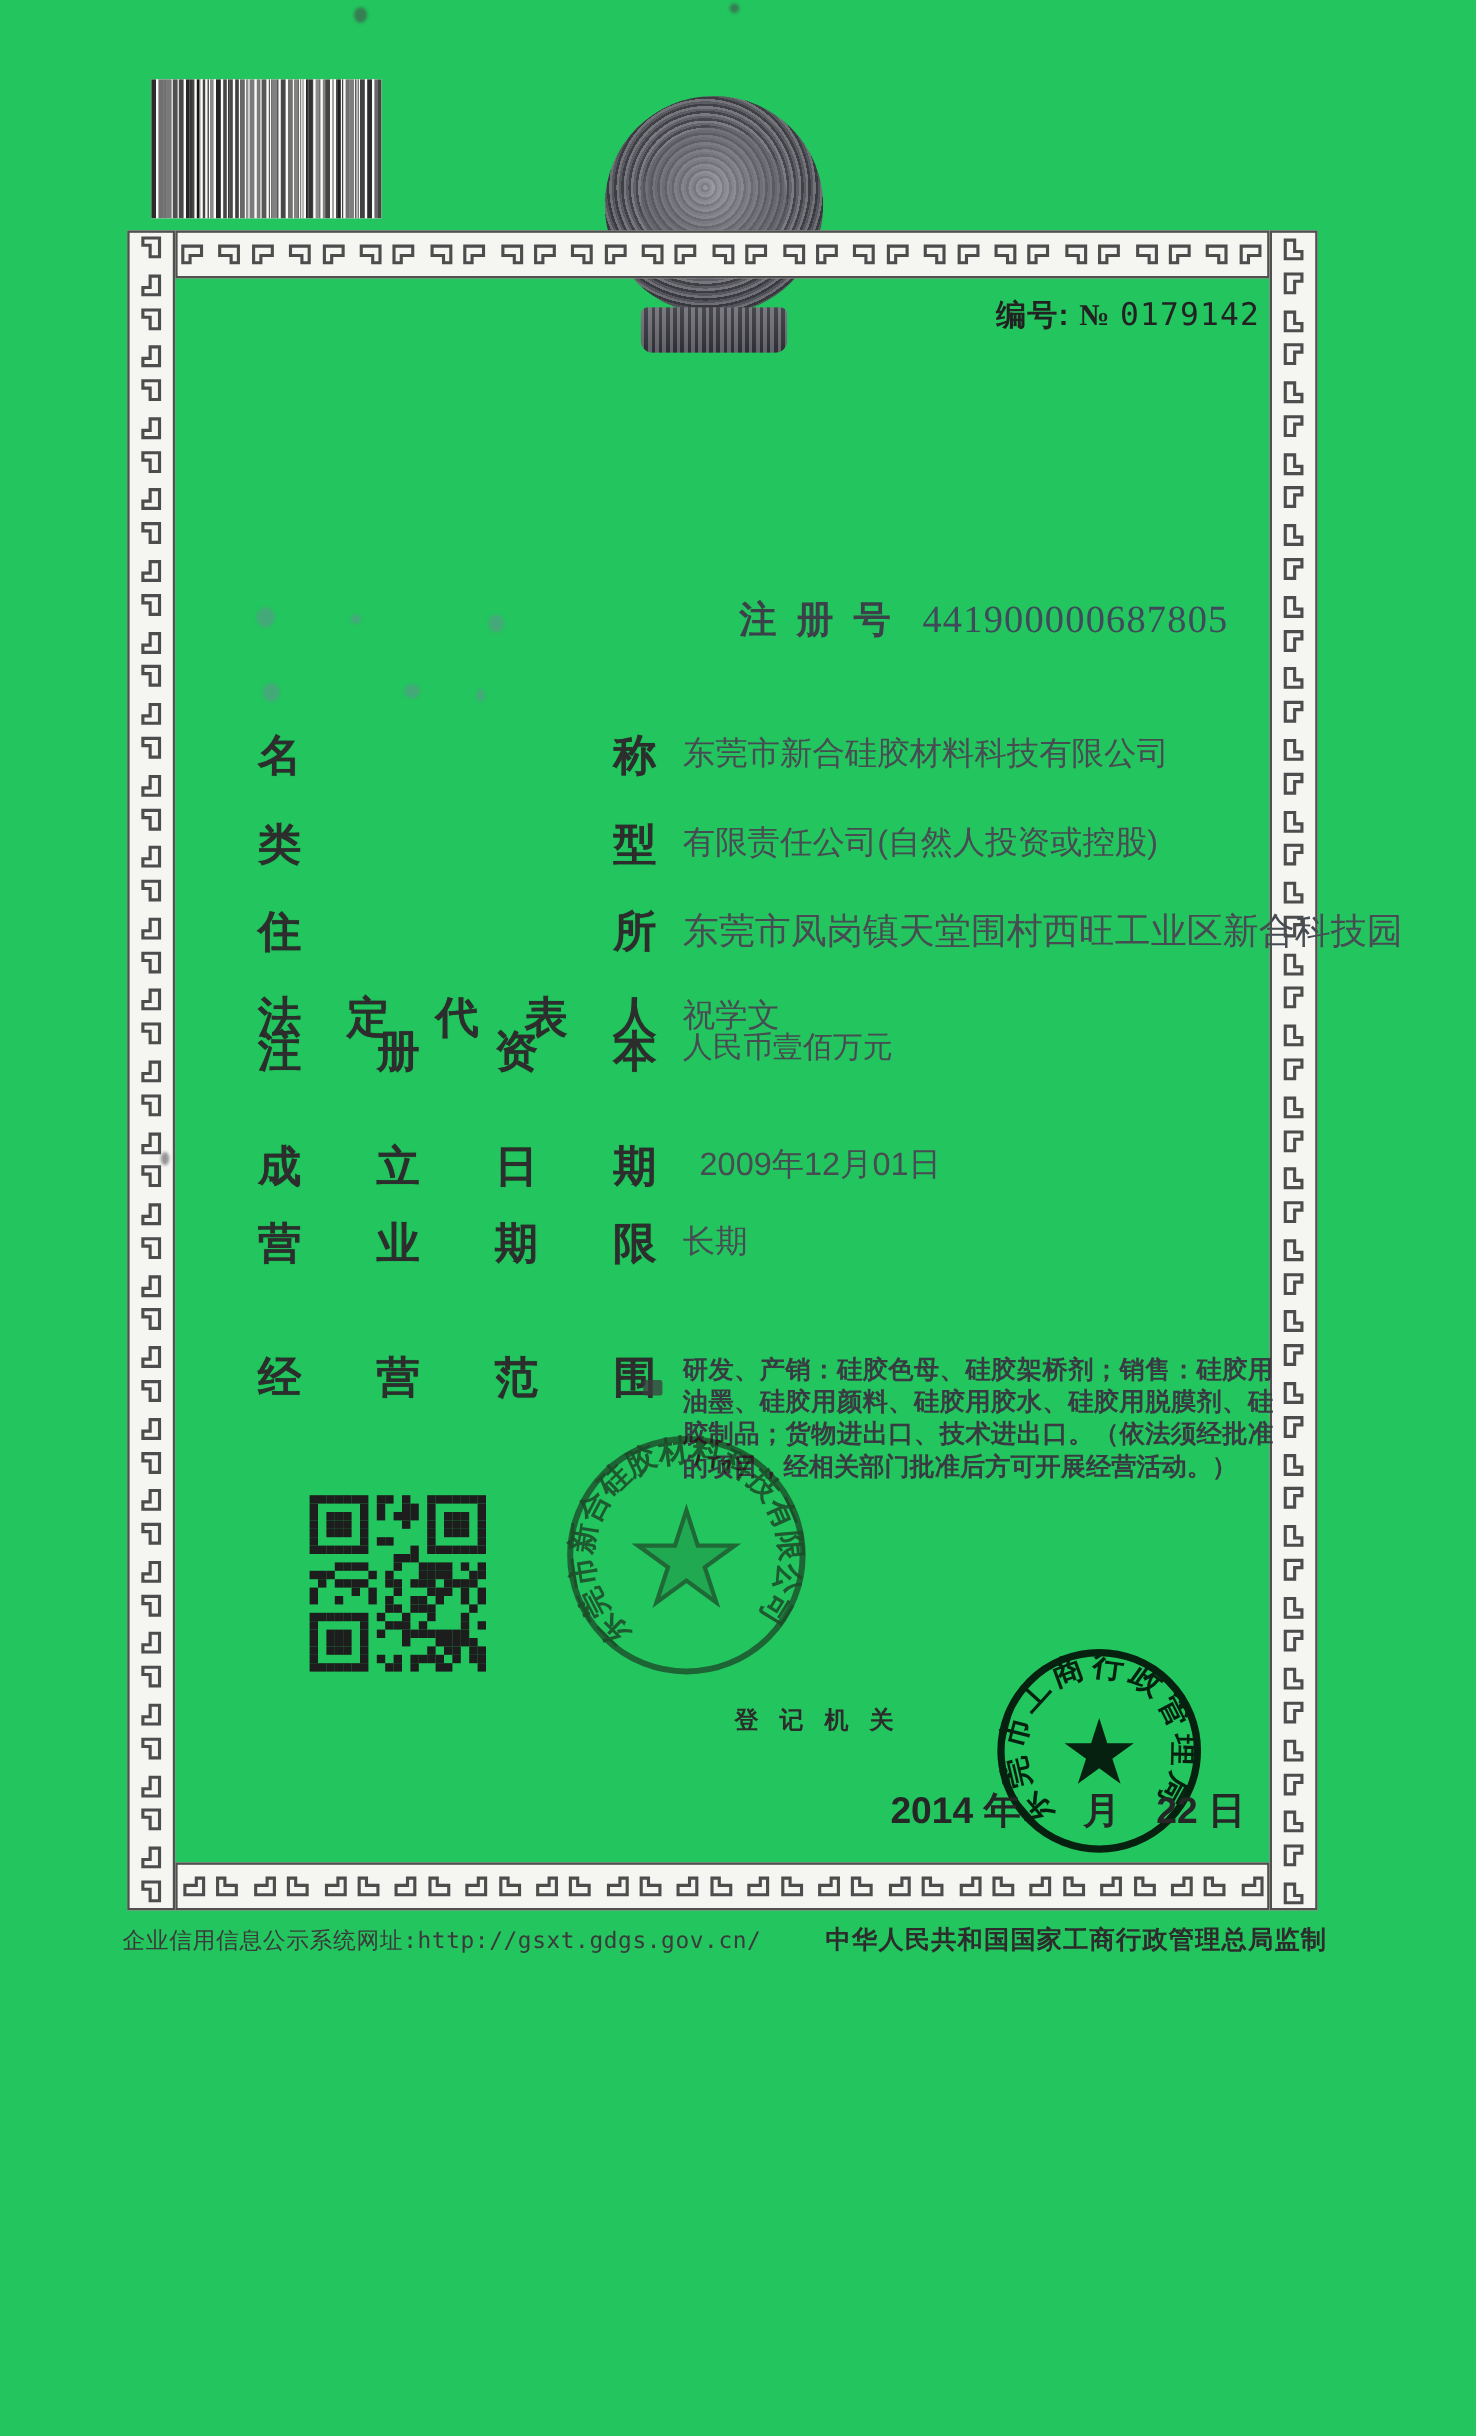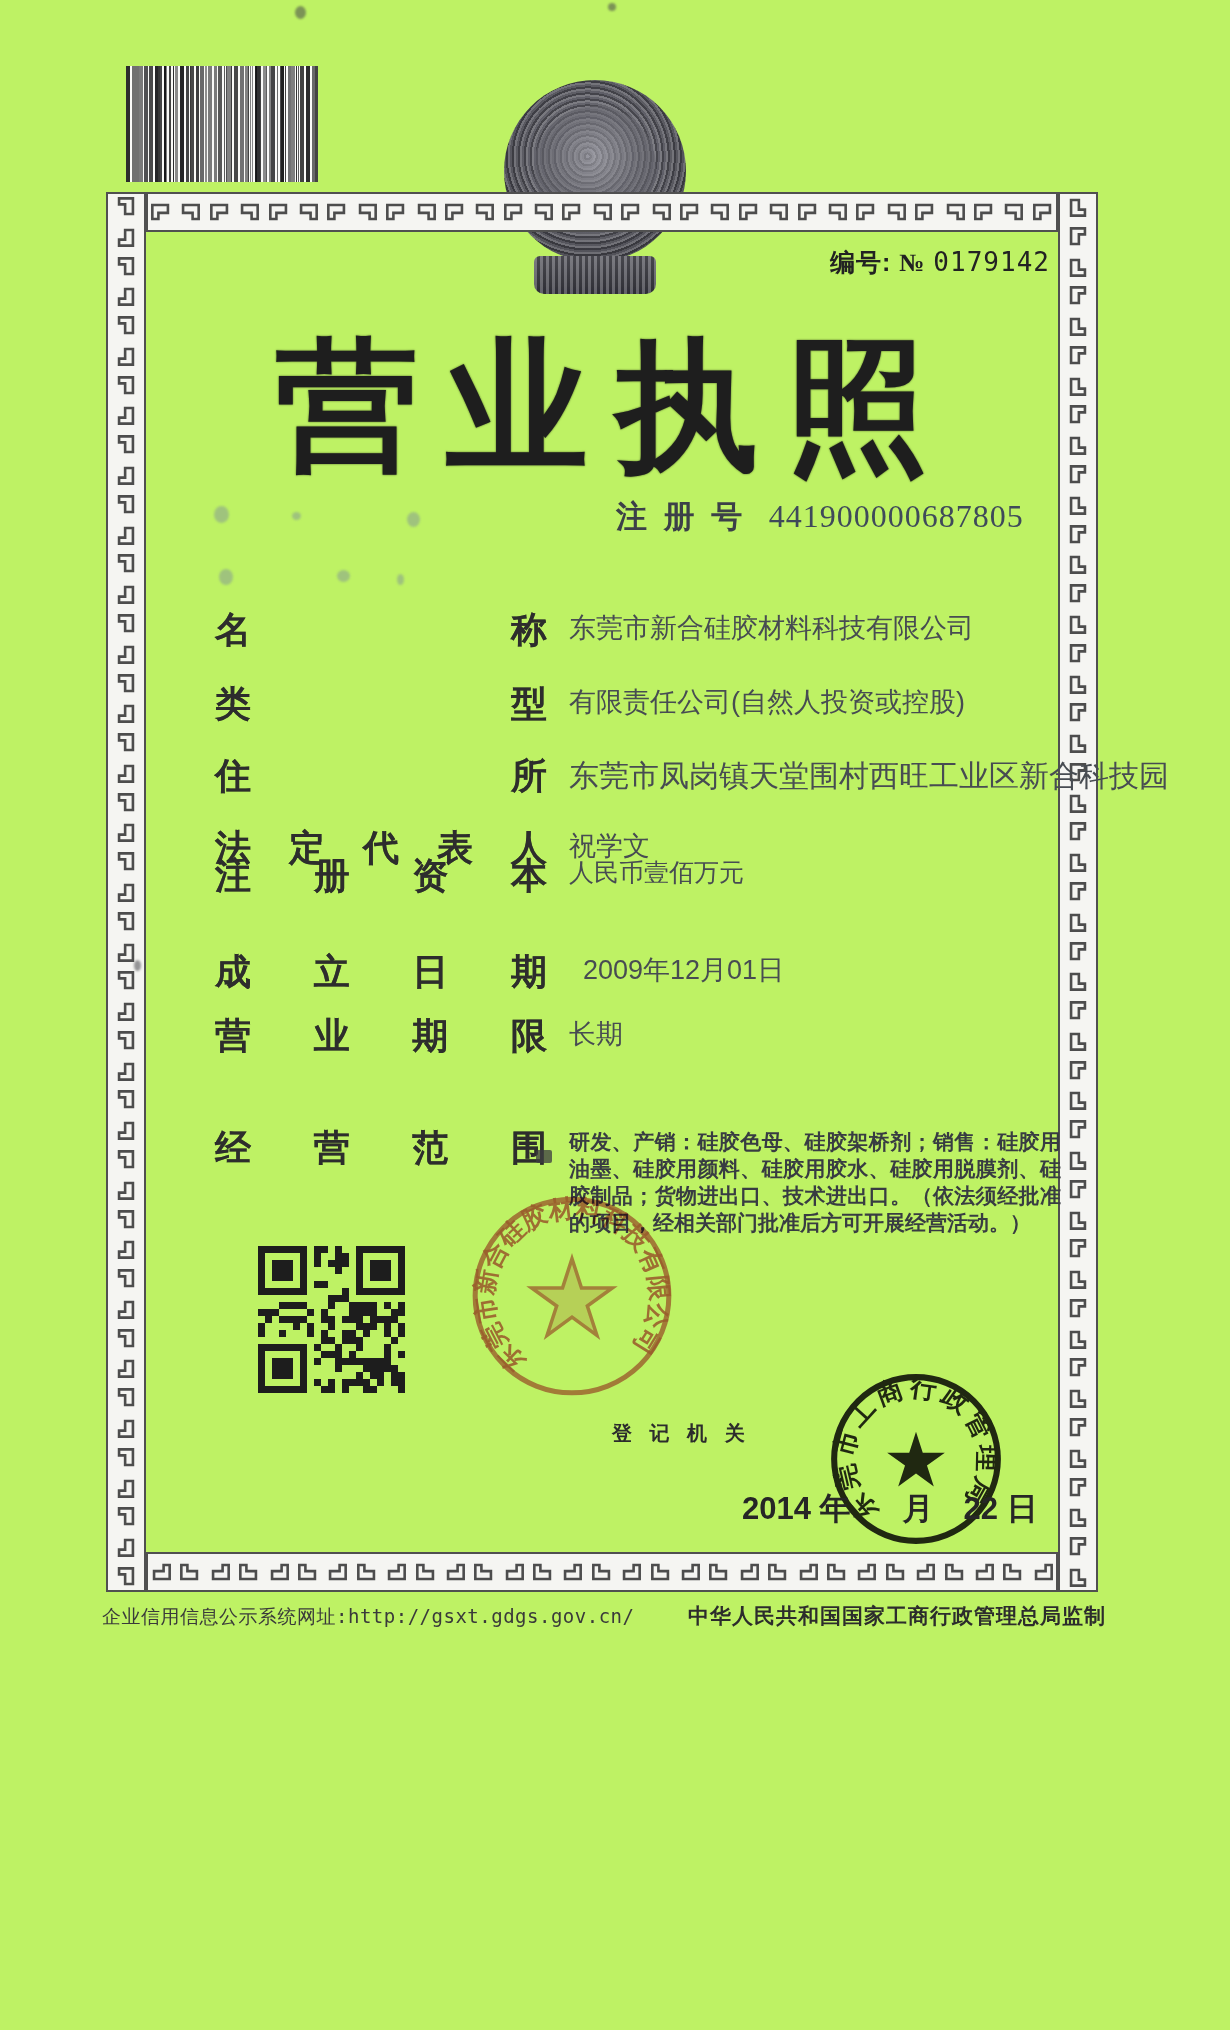--- a/index.html
+++ b/index.html
@@ -1,16 +1,16 @@
 <!DOCTYPE html>
 <html><head>
 <meta charset="utf-8">
 <style>
   html,body{margin:0;padding:0;background:#e8e8e6;}
-  #page{position:relative;width:1230px;height:2030px;background:#bef264;margin:0 auto;
+  #page{position:relative;width:1230px;height:2030px;background:#22c55e;margin:0 auto;
         overflow:hidden;font-family:"Liberation Sans","DejaVu Sans",sans-serif;color:#2a2a2a;}
   .abs{position:absolute;}
 
   
   #barcode{left:126px;top:66px;width:192px;height:116px;display:flex;align-items:stretch;
            filter:blur(.4px) contrast(1.05);overflow:hidden;background:#f4f4f2;}
   #barcode .bar{height:100%;}
 
   
   #emblem{left:500px;top:80px;width:190px;height:222px;filter:blur(.6px) contrast(1.02);}
@@ -951,21 +951,20 @@
         </g>
       </svg>
     </div>
 
   <div id="serial" class="abs">
     <span>编号:</span>
     <span class="no">№</span>
     <span class="digits">0179142</span>
   </div>
 
-  <div id="title" class="abs">营业执照</div>
 
   <div id="regline" class="abs">
     <span class="lbl">注 册 号</span>
     <span class="num">441900000687805</span>
   </div>
 
   <div class="smudge ghost abs" style="left:214px;top:506px;width:15px;height:17px;"></div>
   <div class="smudge ghost abs" style="left:292px;top:512px;width:9px;height:8px;"></div>
   <div class="smudge ghost abs" style="left:407px;top:512px;width:13px;height:15px;"></div>
   <div class="smudge ghost abs" style="left:219px;top:569px;width:14px;height:16px;"></div>

